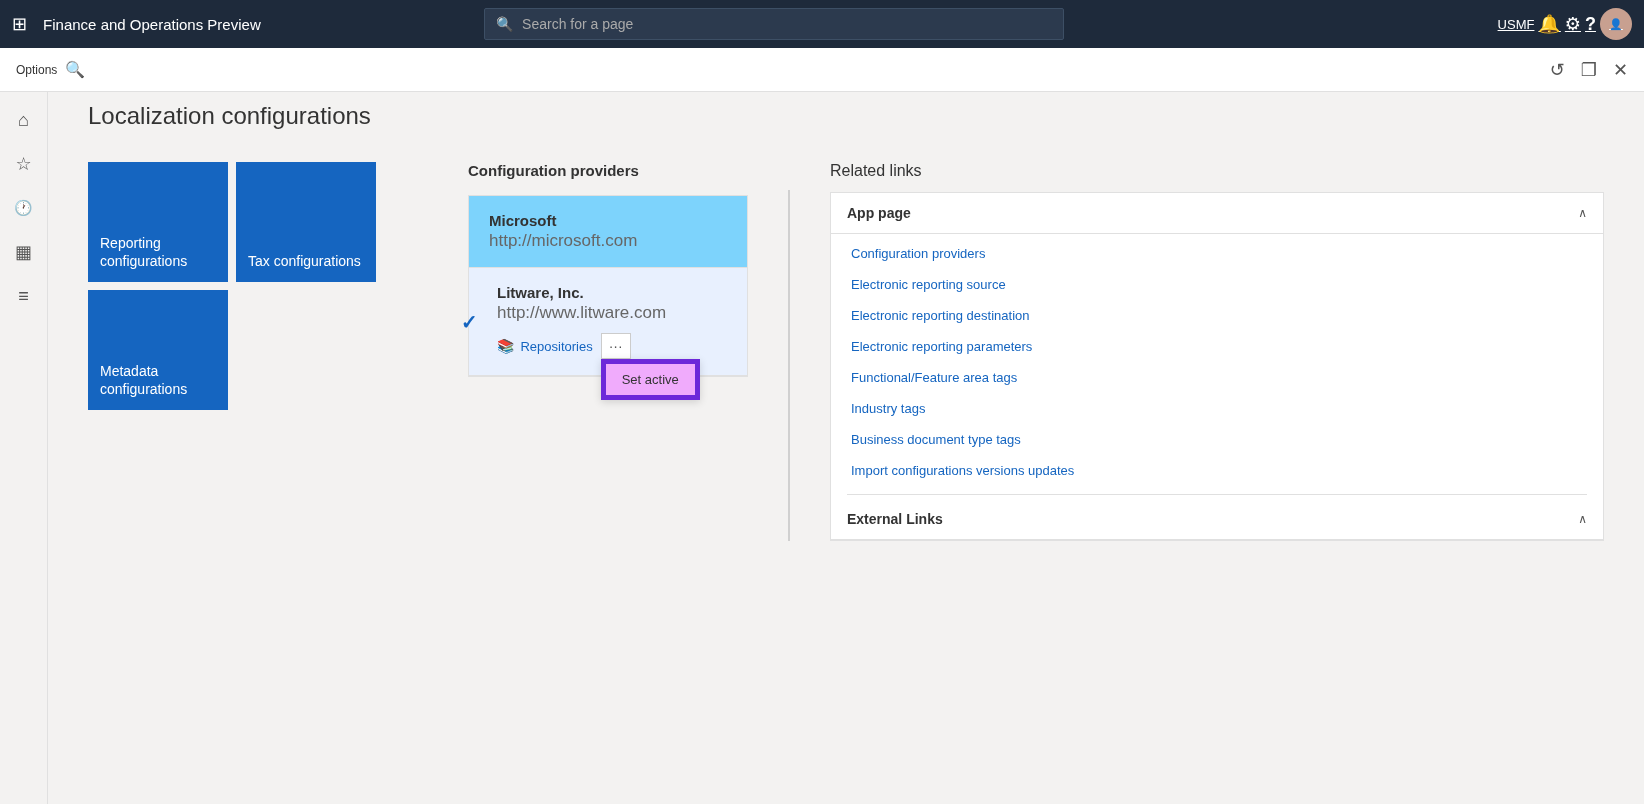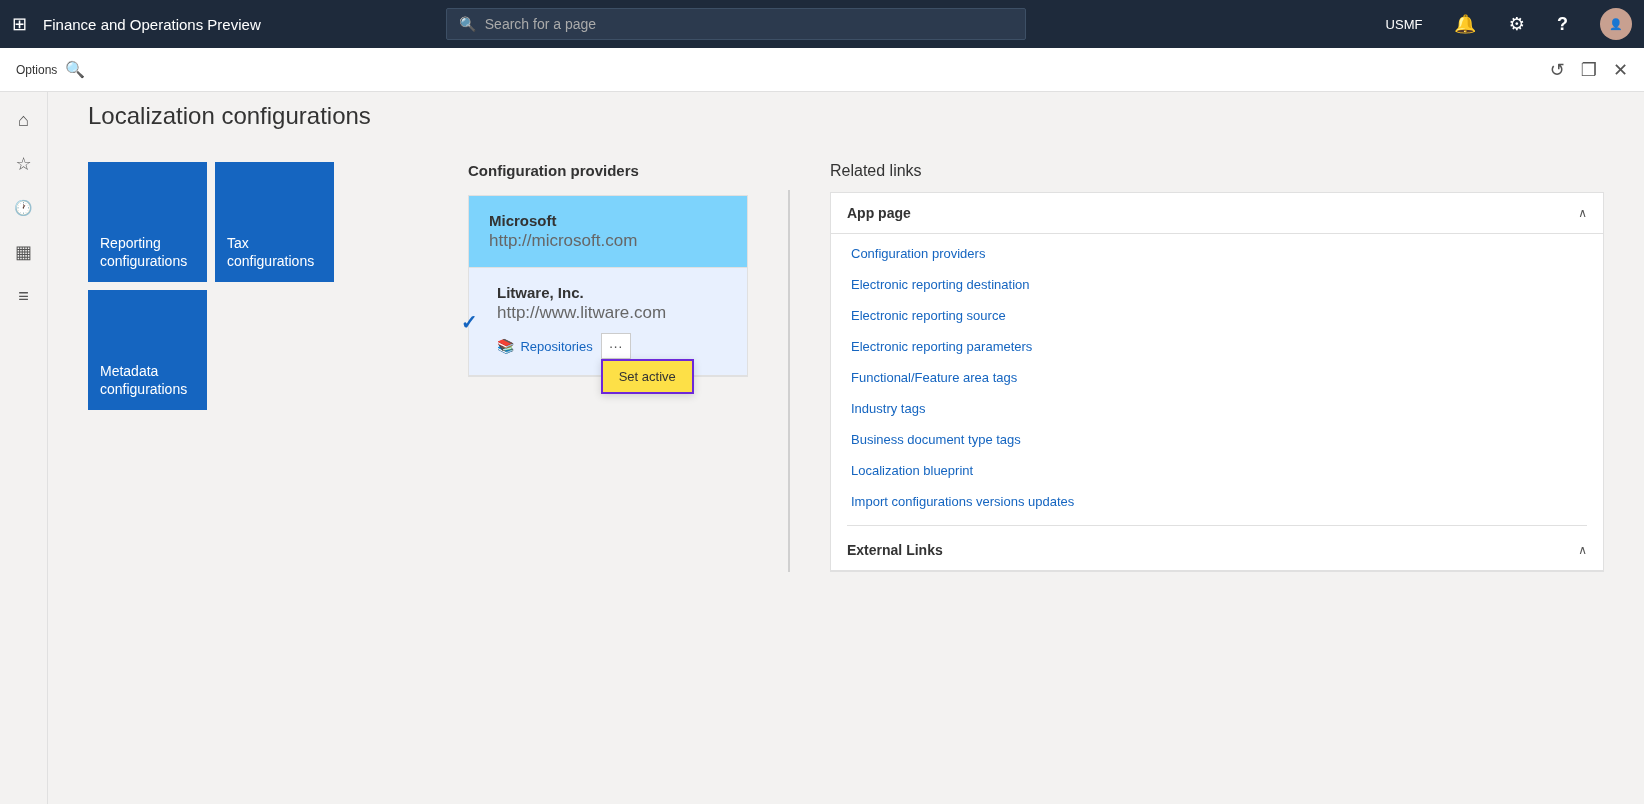--- a/index.html
+++ b/index.html
@@ -38,22 +38,23 @@
       border: none;
       color: #fdba74;
       font-size: 14px;
       outline: none;
       width: 100%;
     }
     .search-bar input::placeholder { color: #aaa; }
     .top-nav-right {
       display: flex;
       align-items: center;
-      gap: 32px;
+      gap: 4px;
       margin-left: auto;
+      text-decoration: underline;
     }
     .top-nav-right span { color: white; font-size: 14px; cursor: pointer; }
     .avatar {
       width: 32px; height: 32px;
       border-radius: 50%;
       background: #8b6a5c;
       display: flex; align-items: center; justify-content: center;
       color: white; font-size: 13px; cursor: pointer;
       overflow: hidden;
     }
@@ -129,21 +130,21 @@
     
     .configurations-section { flex: 0 0 340px; }
     .section-header { font-size: 15px; font-weight: 600; color: #333; margin-bottom: 16px; }
 
     .config-tiles {
       display: flex;
       flex-wrap: wrap;
       gap: 8px;
     }
     .config-tile {
-      width: 119px;
+      width: 140px;
       height: 120px;
       background: #1565c0;
       color: white;
       display: flex;
       align-items: flex-end;
       padding: 12px;
       font-size: 14px;
       font-weight: 500;
       cursor: pointer;
       border-radius: 0;
@@ -203,22 +204,22 @@
       font-size: 14px;
       color: #555;
       position: relative;
     }
 
     
     .dropdown-menu {
       position: absolute;
       top: 100%;
       left: 0;
-      background: #fde047;
-      border: 2px solid #6d28d9;
+      background: #f0abfc;
+      border: 5px solid #6d28d9;
       box-shadow: 0 2px 8px rgba(0,0,0,0.15);
       z-index: 200;
       min-width: 100px;
     }
     .dropdown-menu-item {
       padding: 8px 16px;
       font-size: 13px;
       color: #333;
       cursor: pointer;
       white-space: nowrap;
@@ -357,27 +358,26 @@
       <div class="related-links-title">Related links</div>
 
       <div class="related-links-panel">
 
         <div class="section-collapsible">
           <span class="section-collapsible-label">App page</span>
           <span class="chevron">∧</span>
         </div>
         <div class="link-list">
           <a class="link-item">Configuration providers</a>
+          <a class="link-item">Electronic reporting source</a>
           <a class="link-item">Electronic reporting destination</a>
-          <a class="link-item">Electronic reporting source</a>
           <a class="link-item">Electronic reporting parameters</a>
           <a class="link-item">Functional/Feature area tags</a>
           <a class="link-item">Industry tags</a>
           <a class="link-item">Business document type tags</a>
-          <a class="link-item">Localization blueprint</a>
           <a class="link-item">Import configurations versions updates</a>
         </div>
 
         <hr class="links-divider">
 
         <div class="section-collapsible">
           <span class="section-collapsible-label">External Links</span>
           <span class="chevron">∧</span>
         </div>
       </div>

